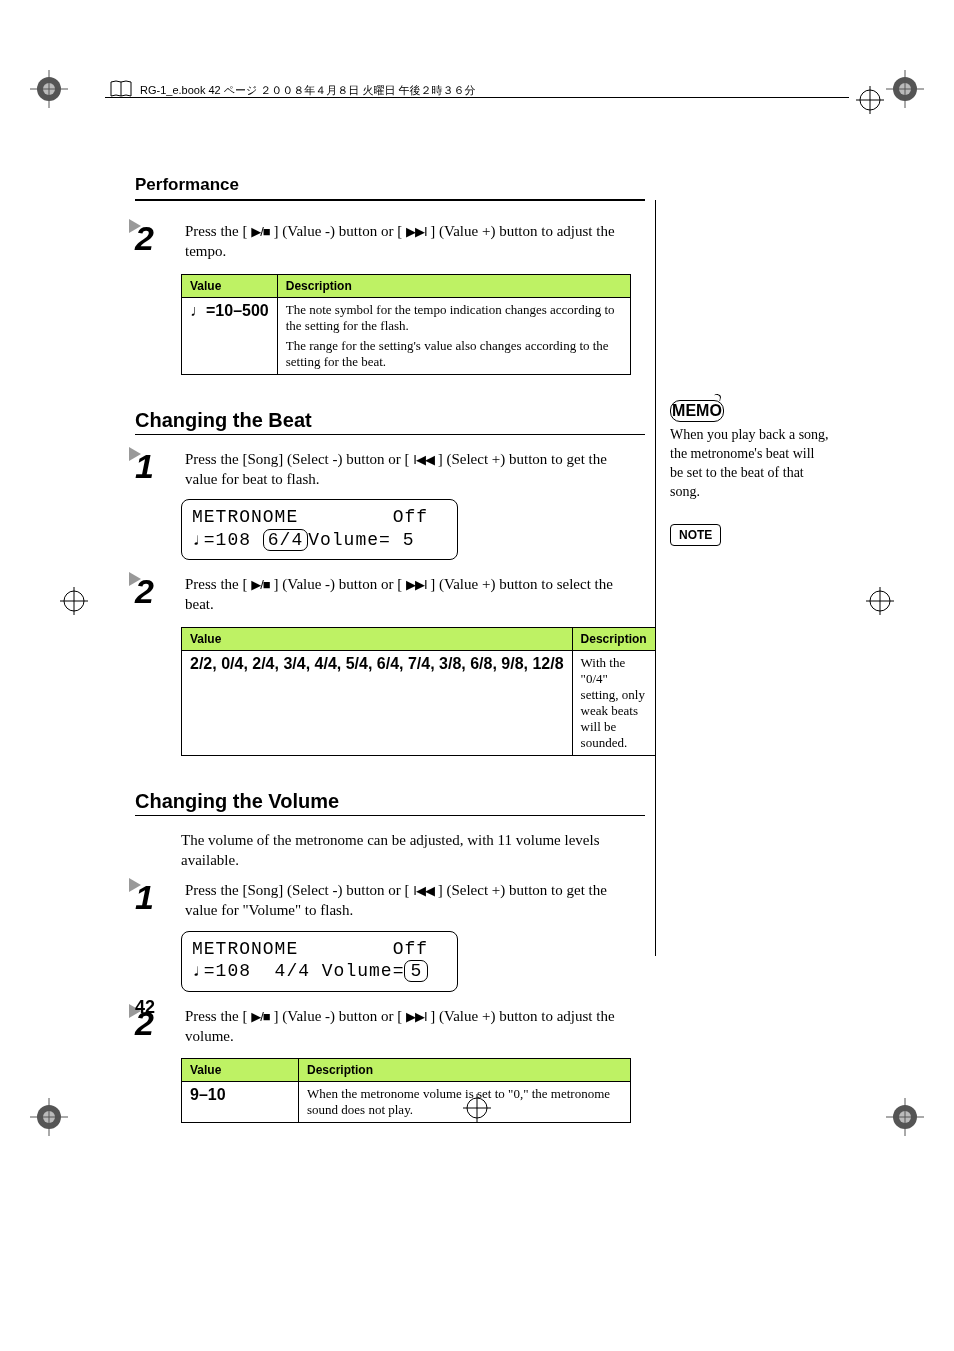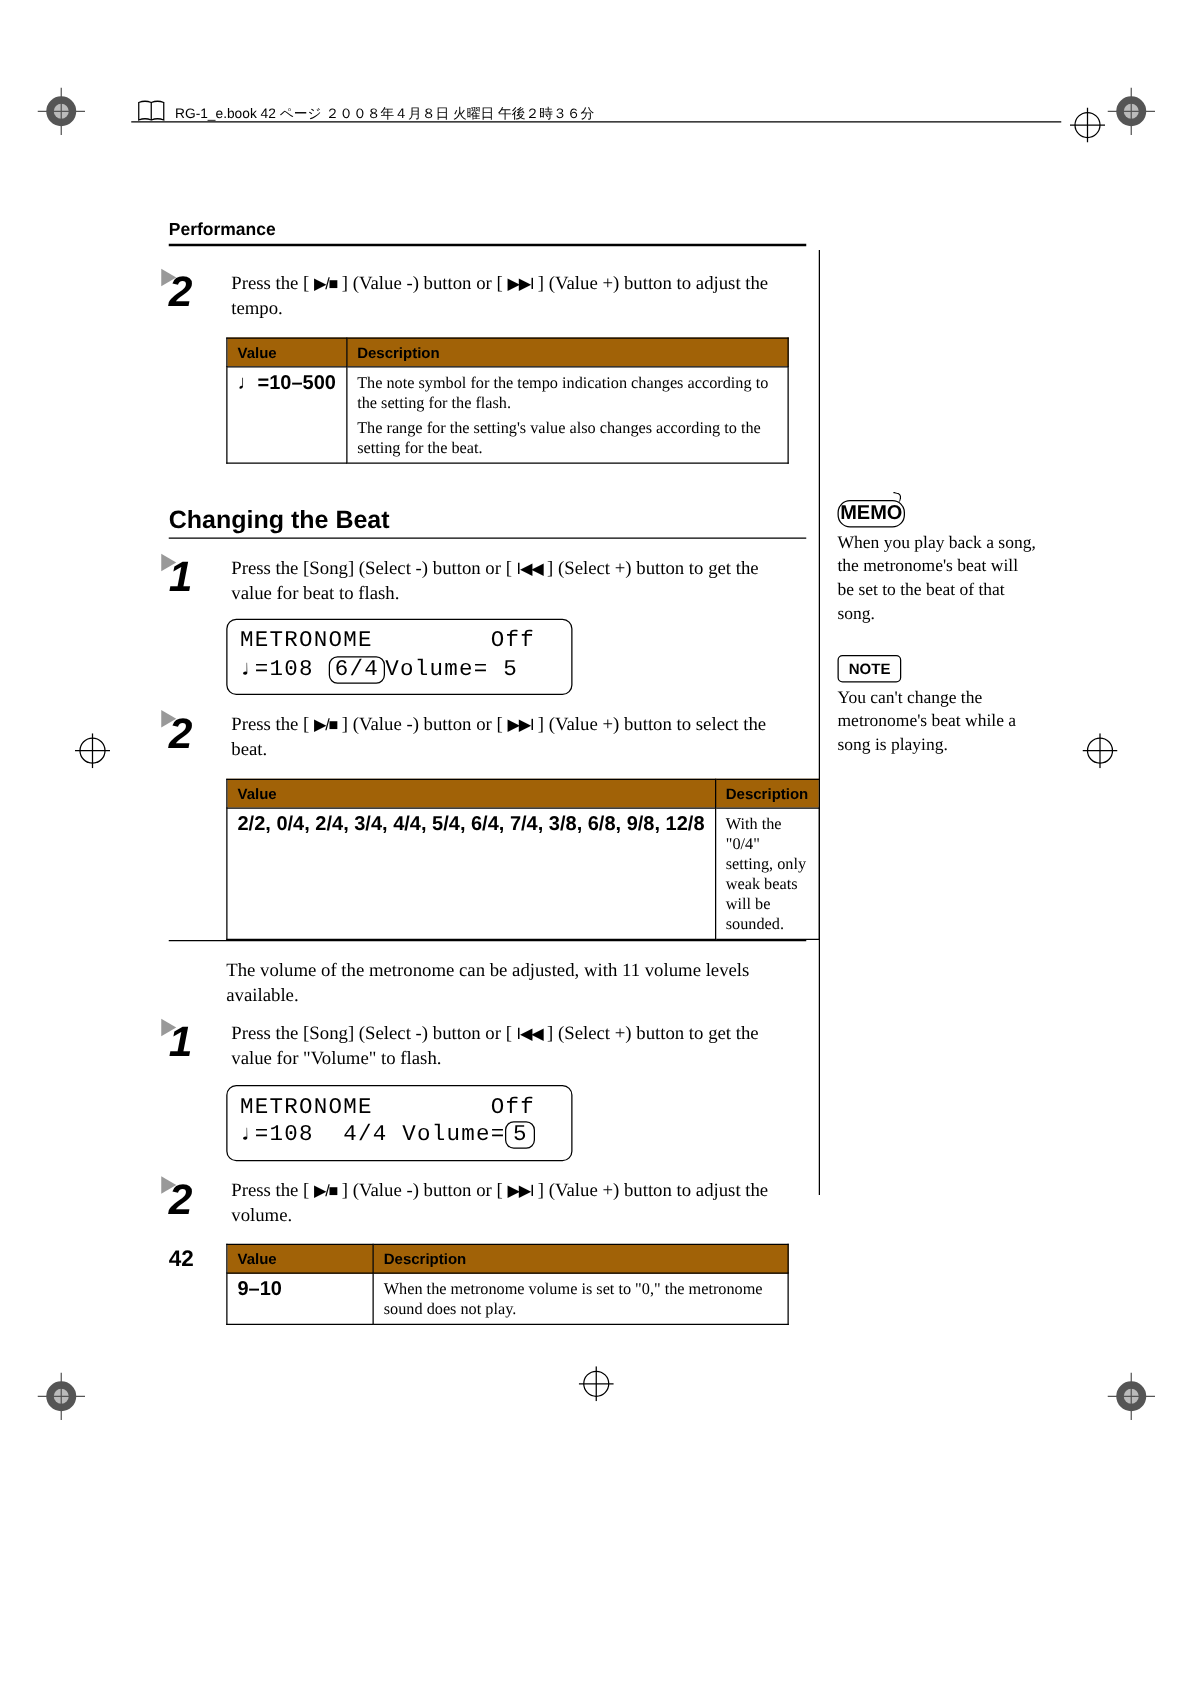--- a/index.html
+++ b/index.html
@@ -59,21 +59,21 @@
     position: absolute;
     left: 670px;
     top: 175px;
     width: 160px;
     font-size: 14px;
     line-height: 1.35;
   }
   .section-title-top {
     font-family: Arial, Helvetica, sans-serif;
     font-weight: bold;
-    font-size: 14px;
+    font-size: 17px;
     margin-bottom: 4px;
   }
   .title-rule {
     border-top: 2.5px solid #000;
     margin-bottom: 20px;
     margin-top: 2px;
   }
   .bignum {
     display: inline-block;
     vertical-align: top;
@@ -111,21 +111,21 @@
   }
   table.values.wider { width: 460px; }
   table.values th,
   table.values td {
     border: 1px solid #000;
     padding: 4px 8px;
     text-align: left;
     vertical-align: top;
   }
   table.values th {
-    background: #a16207;
+    background: #bef264;
     font-family: Arial, Helvetica, sans-serif;
     font-weight: bold;
     font-size: 12px;
   }
   table.values td.value-col {
     font-family: Arial, Helvetica, sans-serif;
     font-weight: bold;
     font-size: 16px;
     white-space: nowrap;
   }
@@ -351,20 +351,21 @@
         <th>Value</th>
         <th>Description</th>
       </tr>
       <tr>
         <td class="value-col" style="width:175px">2/2, 0/4, 2/4, 3/4, 4/4, 5/4, 6/4, 7/4, 3/8, 6/8, 9/8, 12/8</td>
         <td>With the "0/4" setting, only weak beats will be sounded.</td>
       </tr>
     </tbody>
       </table>
 
+    <h2 class="section">Changing the Volume</h2>
     <div class="section-underline"></div>
     <p class="para">The volume of the metronome can be adjusted, with 11 volume levels available.</p>
 
     <div>
       <span class="bignum">1</span>
       <span class="step-body instr">
         <span>Press the [Song] (Select -) button or [ </span><span class="btn-glyph">I◀◀</span><span> ] (Select +) button to get the value for "Volume" to flash.</span>
       </span>
     </div>
 
@@ -396,19 +397,18 @@
   </div>
 
   <div class="side-col">
     <div style="height:225px"></div>
     <div class="side-block">
       <div class="memo-icon">MEMO</div>
       <div>When you play back a song, the metronome's beat will be set to the beat of that song.</div>
     </div>
     <div class="side-block">
       <div class="note-icon">NOTE</div>
-      <div>You can't change the metronome's beat while a song is playing.</div>
     </div>
   </div>
 
   <div class="pagenum">42</div>
 
 </div>
 
 </body></html>

